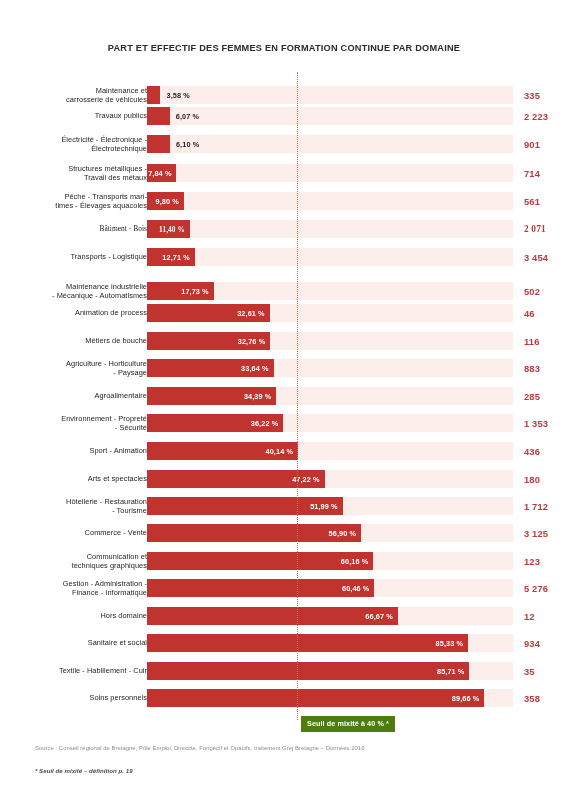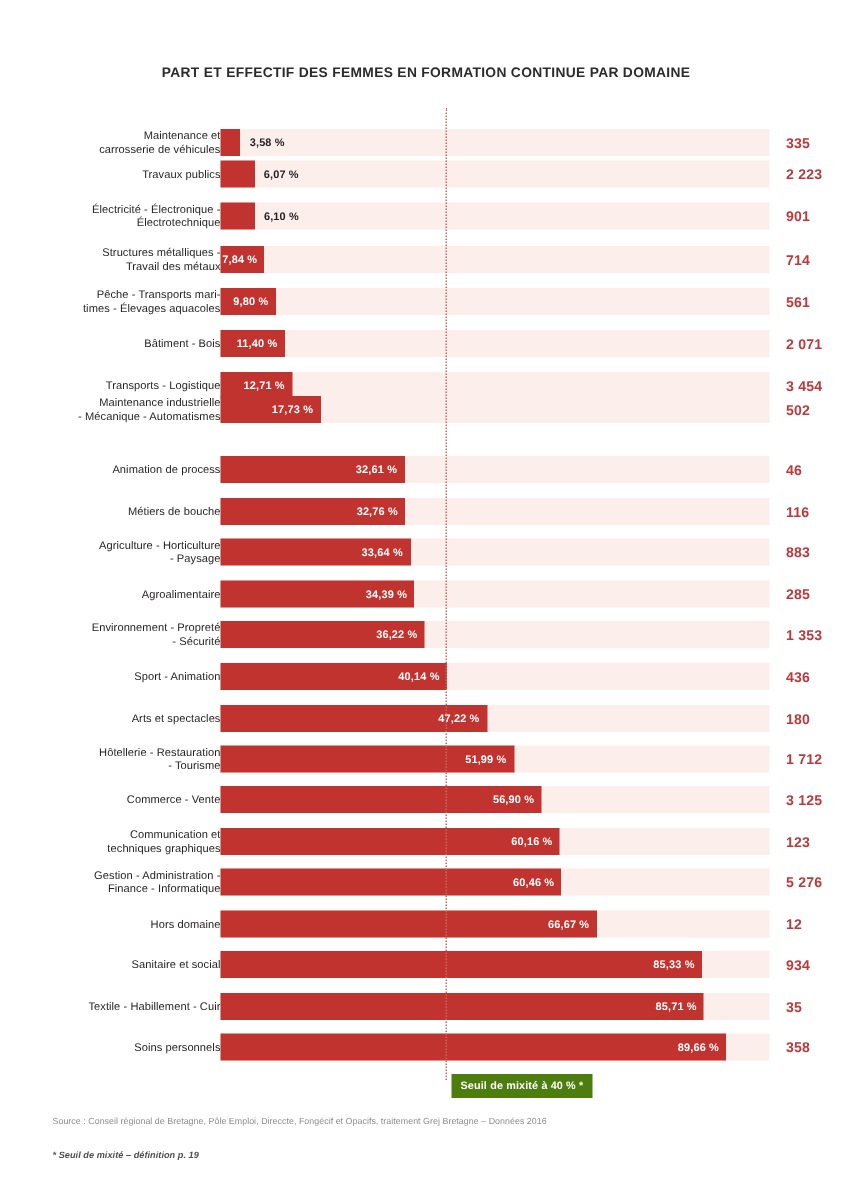--- a/index.html
+++ b/index.html
@@ -187,37 +187,37 @@
       </div>
       <div class="row" style="top: 119.5px;">
         <div class="cat-label">Pêche - Transports mari-
 times - Élevages aquacoles</div>
         <div class="track"></div>
         <div class="bar" style="width: 36.8725px;">
           <span class="bar-val inside">9,80 %</span>
         </div>
         <div class="count">561</div>
       </div>
-      <div class="row" style="top: 147.5px;">
+      <div class="row" style="top: 147.5px; font-family: Liberation Serif, serif;">
         <div class="cat-label">Bâtiment - Bois</div>
         <div class="track"></div>
         <div class="bar" style="width: 42.8925px;">
           <span class="bar-val inside">11,40 %</span>
         </div>
         <div class="count">2 071</div>
       </div>
       <div class="row" style="top: 175.5px;">
         <div class="cat-label">Transports - Logistique</div>
         <div class="track"></div>
         <div class="bar" style="width: 47.8214px;">
           <span class="bar-val inside">12,71 %</span>
         </div>
         <div class="count">3 454</div>
       </div>
-      <div class="row" style="top: 192px;">
+      <div class="row" style="top: 210px;">
         <div class="cat-label">Maintenance industrielle
 - Mécanique - Automatismes</div>
         <div class="track"></div>
         <div class="bar" style="width: 66.7091px;">
           <span class="bar-val inside">17,73 %</span>
         </div>
         <div class="count">502</div>
       </div>
       <div class="row" style="top: 231.5px;">
         <div class="cat-label">Animation de process</div>

